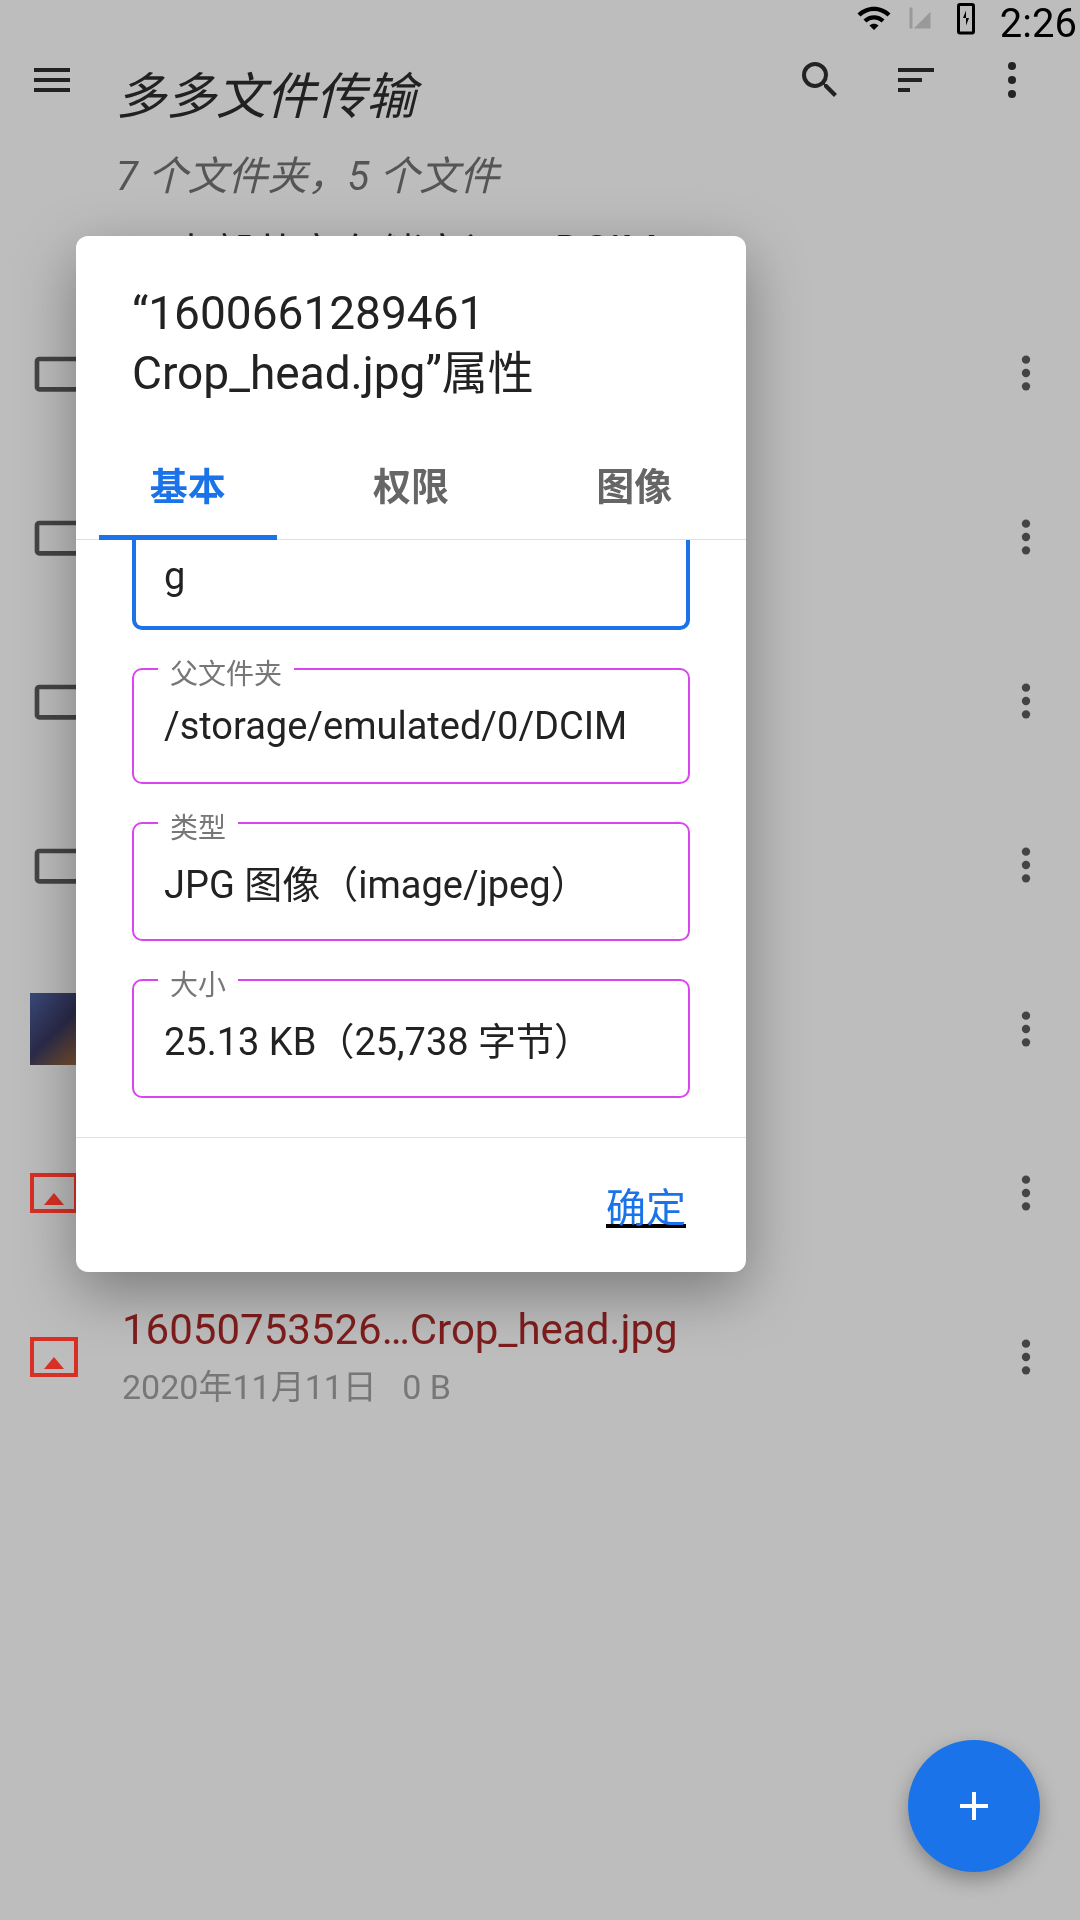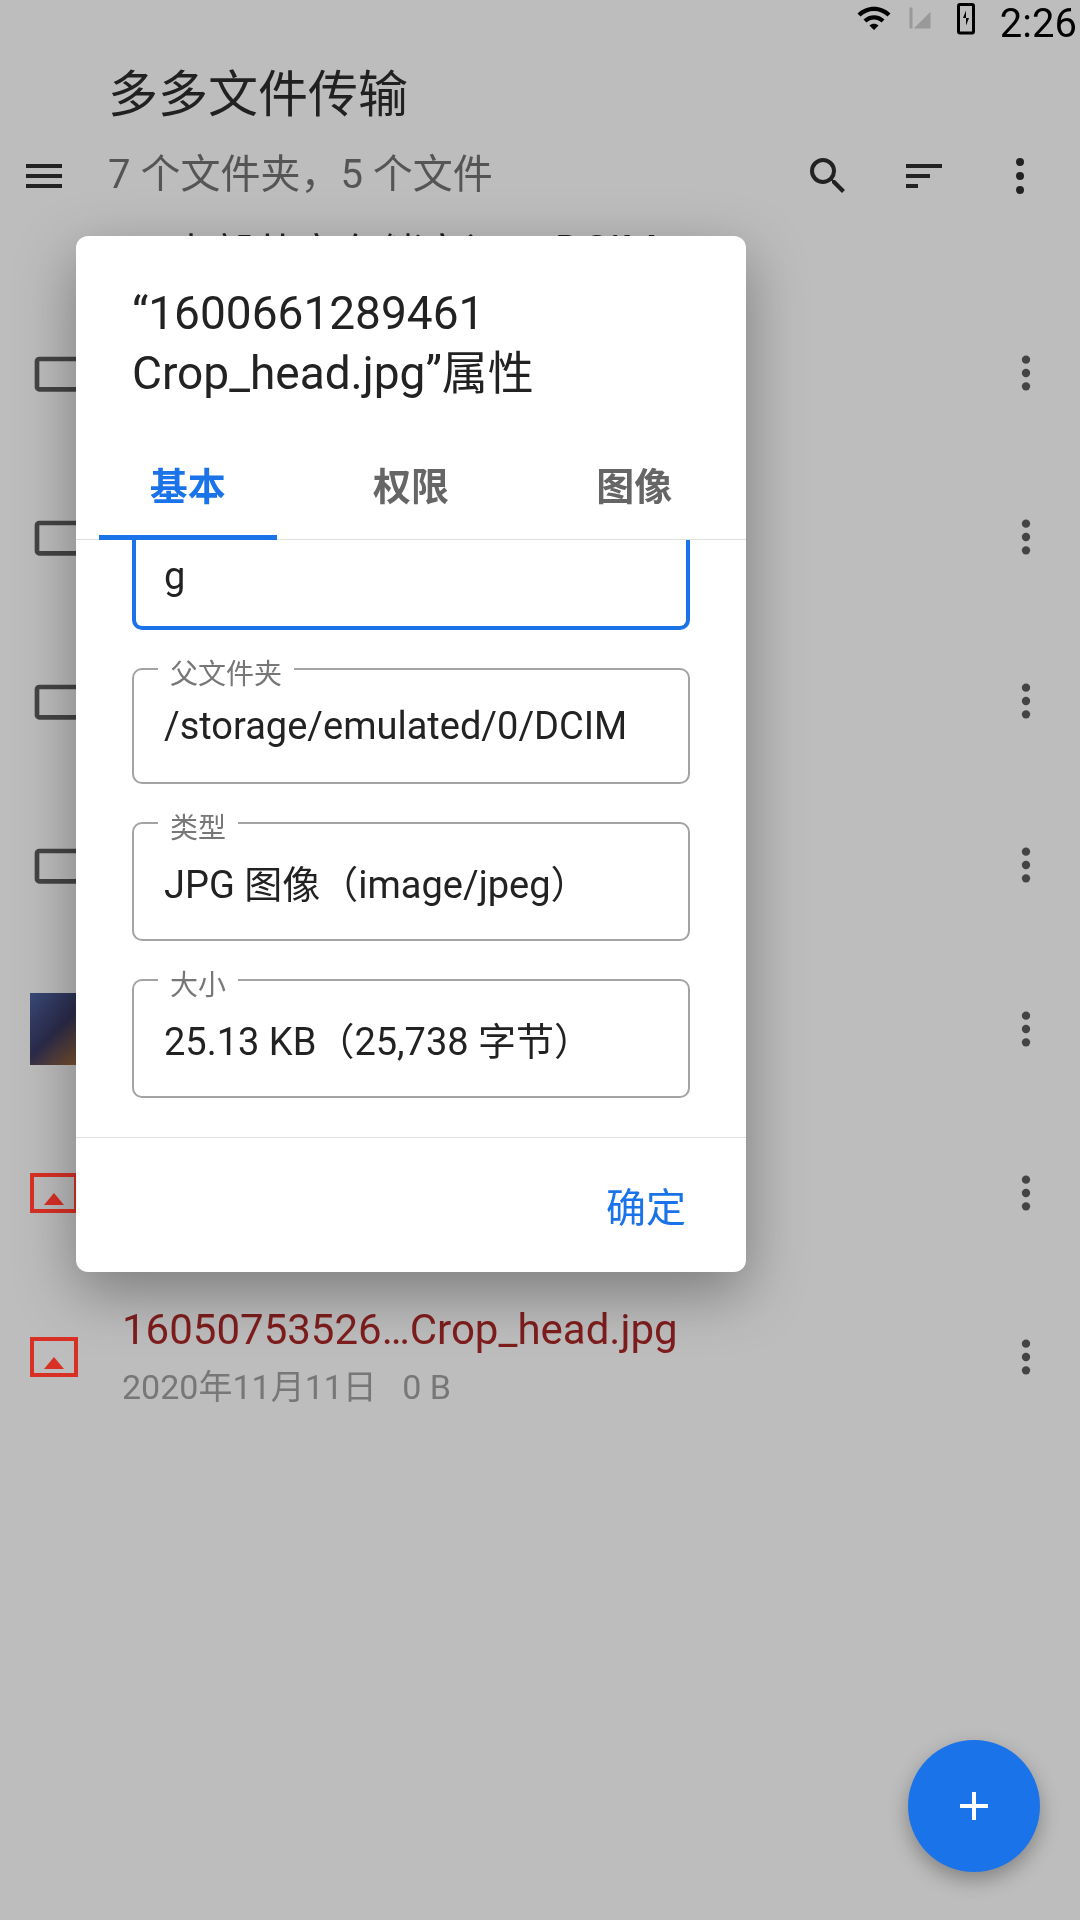--- a/index.html
+++ b/index.html
@@ -4,21 +4,21 @@
 <style>
 * { margin: 0; padding: 0; box-sizing: border-box; font-family: Roboto, "Noto Sans CJK SC", sans-serif; }
 body { width: 1080px; height: 1920px; background: #bdbdbd; overflow: hidden; position: relative; }
 
 
 .status-bar { height: 56px; display: flex; justify-content: flex-end; align-items: flex-start; padding: 0 3px; gap: 10px; color: #000; }
 .status-bar svg { width: 36px; height: 36px; }
 .status-time { font-size: 40px; font-weight: 400; margin-left: 6px; }
 
 
-.app-bar { height: 144px; display: flex; align-items: flex-end; padding: 0 12px; }
+.app-bar { height: 144px; display: flex; align-items: flex-start; padding: 0 20px; font-style: italic; }
 .app-bar .menu-btn { width: 64px; display:flex; justify-content:center; }
 .app-bar .titles { flex: 1; margin-left: 32px; }
 .app-title { font-size: 50px; color: #212121; }
 .app-subtitle { font-size: 40px; color: #555; margin-top: 16px; }
 .app-bar .action { width: 96px; display:flex; justify-content:center; }
 
 
 .breadcrumb { padding: 20px 0 10px 170px; font-size: 42px; color: #222; display:flex; align-items:center; gap:18px;}
 .breadcrumb .chev { color:#666; }
 
@@ -36,26 +36,26 @@
 
 
 .dialog { position: absolute; left: 76px; top: 236px; width: 670px; height: 1036px; background: #fff; border-radius: 12px; box-shadow: 0 20px 60px rgba(0,0,0,0.35); display:flex; flex-direction:column; overflow:hidden;}
 .dialog-title { font-size: 46px; color: #222; padding: 48px 27px 24px 56px; line-height: 1.3; }
 .dialog-tabs { display: flex; border-bottom: 1px solid #e0e0e0; }
 .dialog-tab { flex: 1; text-align: center; padding: 28px 0; font-size: 38px; color: #666; position: relative; font-weight: bold; }
 .dialog-tab.active { color: #1a73e8; }
 .dialog-tab.active::after { content:""; position:absolute; left:0; right:0; bottom:-1px; height:5px; background:#1a73e8; width: 178px; margin: 0 auto;}
 .dialog-body { flex:1; overflow:hidden; padding: 0 56px; }
 .field { position: relative; margin-top: 38px; }
-.field .box { border: 2px solid #a3a3a3; border-radius: 10px; padding: 30px 30px; font-size: 38px; color: #222; min-height: 116px; display:flex; align-items:center;}
+.field .box { border: 2px solid #d946ef; border-radius: 10px; padding: 30px 30px; font-size: 38px; color: #222; min-height: 116px; display:flex; align-items:center;}
 .field.focused .box { border: 4px solid #1a73e8; padding: 28px 28px;}
 .field .label { position: absolute; top: -16px; left: 26px; background:#fff; padding: 0 12px; font-size: 28px; color: #777; }
 .field.first { margin-top: 0; }
 .field.first .box { border-top:none; border-top-left-radius:0; border-top-right-radius:0; padding-top:14px; min-height:80px;}
-.dialog-footer { border-top: 1px solid #e0e0e0; padding: 28px 40px; display:flex; justify-content:flex-end; }
+.dialog-footer { border-top: 1px solid #e0e0e0; padding: 28px 40px; display:flex; justify-content:flex-end;text-decoration:underline; }
 .ok-btn { color: #1a73e8; font-size: 40px; padding: 10px 20px; }
 
 
 .fab { position:absolute; right: 40px; bottom: 48px; width: 132px; height: 132px; border-radius: 50%; background:#1a73e8; display:flex; align-items:center; justify-content:center; box-shadow: 0 8px 20px rgba(0,0,0,0.3);}
 .fab svg { width: 48px; height: 48px; }
 
 
 .thumb { width:56px; height:72px; background: linear-gradient(135deg,#3a4a7a 0%, #2b2b4a 50%, #8a5a2a 100%); }
 .img-file-icon-border { border: 4px solid #d93025; width:48px; height:40px; display:flex; align-items:flex-end; justify-content:center; padding-bottom:4px;}
 .img-file-icon-border .tri { width:0;height:0;border-left:10px solid transparent;border-right:10px solid transparent;border-bottom:12px solid #d93025;}

